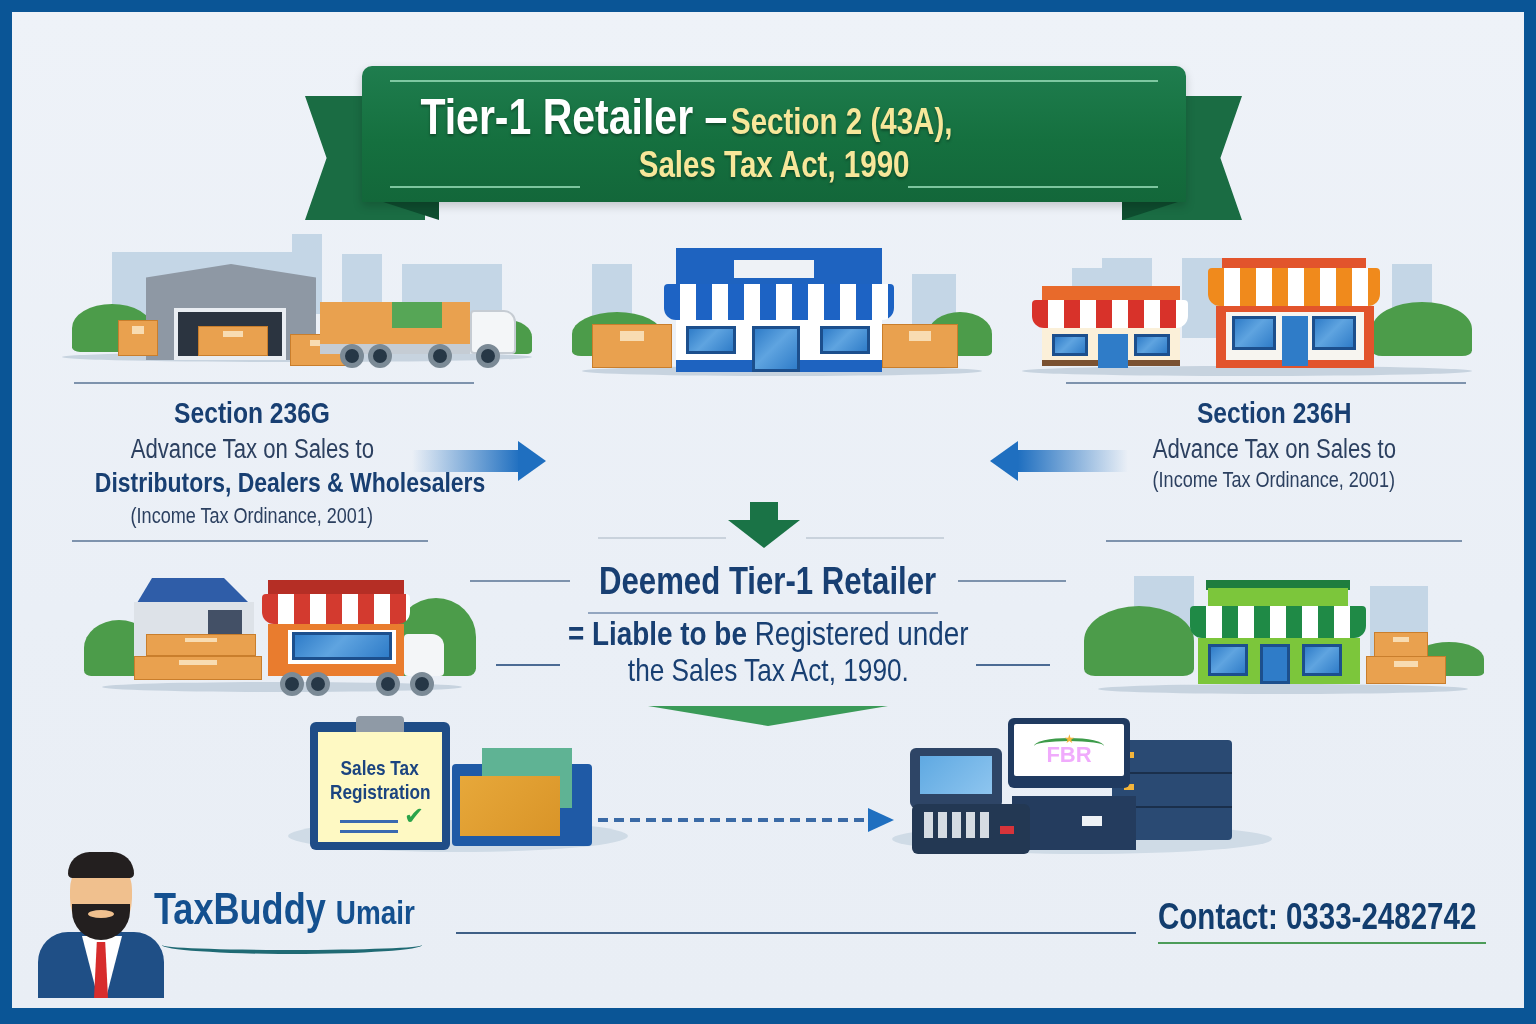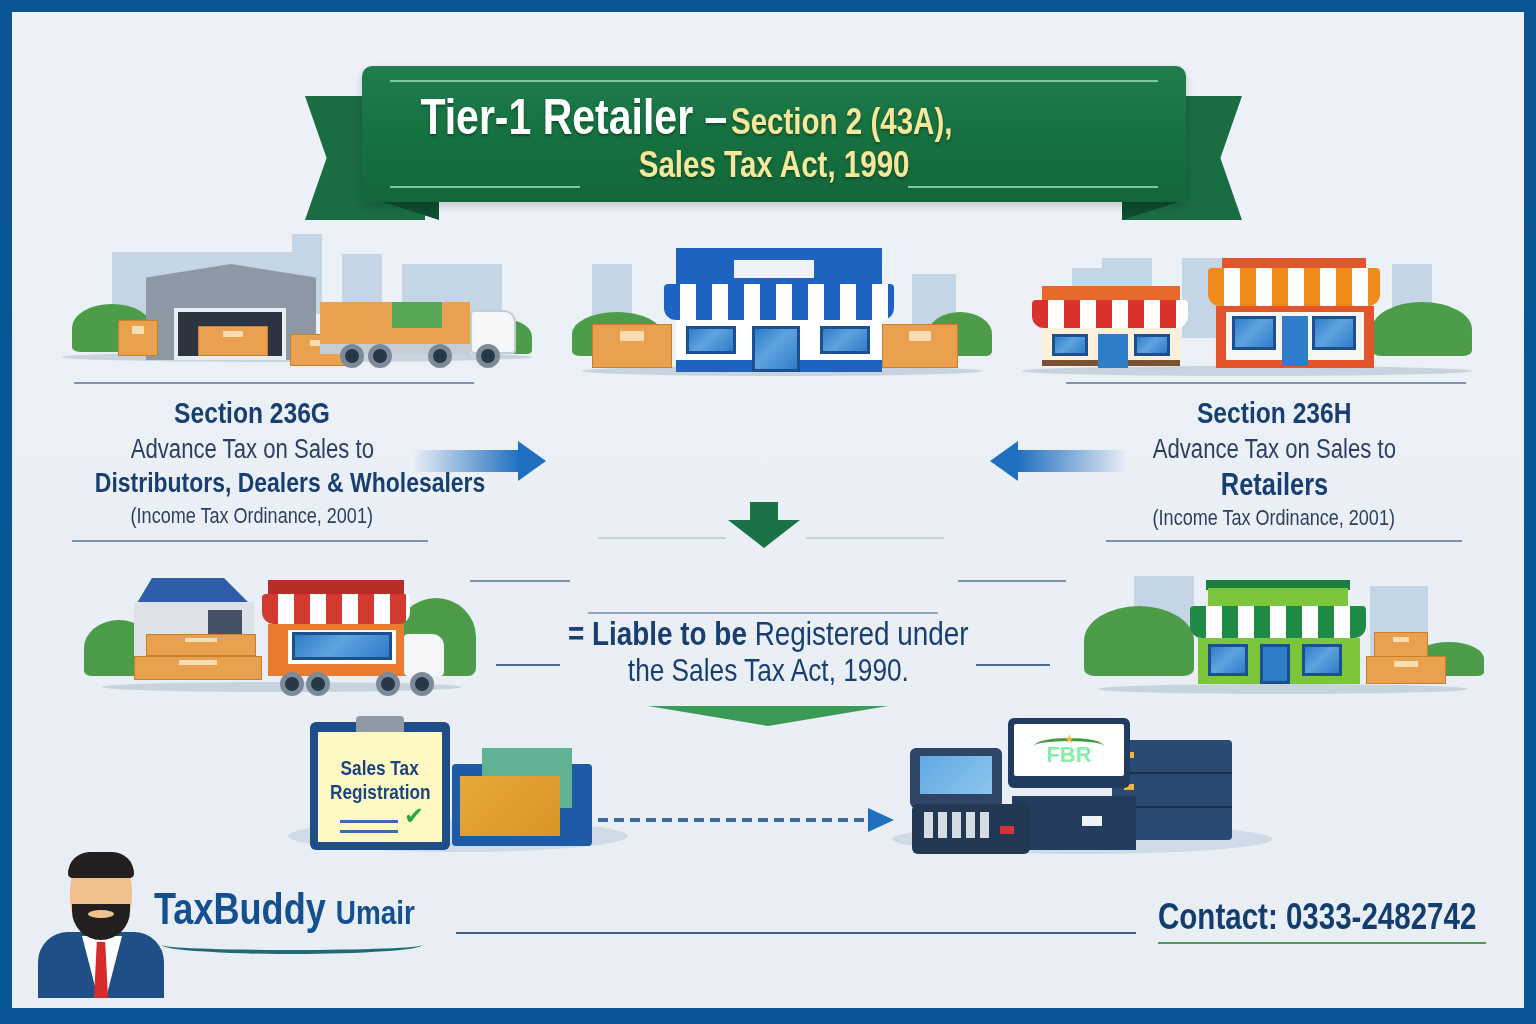--- a/index.html
+++ b/index.html
@@ -190,36 +190,36 @@
   <div class="abs" style="left:40px;top:384px;width:400px;">
     <div class="sec-title"><span class="cond">Section 236G</span></div>
     <div class="sec-sub" style="margin-top:4px;"><span class="cond">Advance Tax on Sales to</span></div>
     <div class="sec-strong" style="margin-top:2px;"><span class="cond">Distributors, Dealers &amp; Wholesalers</span></div>
     <div class="sec-note" style="margin-top:4px;"><span class="cond">(Income Tax Ordinance, 2001)</span></div>
   </div>
 
   <div class="abs" style="left:1062px;top:384px;width:400px;">
     <div class="sec-title"><span class="cond">Section 236H</span></div>
     <div class="sec-sub" style="margin-top:4px;"><span class="cond">Advance Tax on Sales to</span></div>
-    <div class="sec-strong" style="margin-top:2px;font-size:31px;"><span class="cond">Retailers</span></div>
     <div class="sec-note" style="margin-top:2px;"><span class="cond">(Income Tax Ordinance, 2001)</span></div>
   </div>
 
   <div class="arrow-shaft" style="left:400px;top:438px;width:108px;background:linear-gradient(90deg,rgba(31,111,192,0),#1f6fc0);"></div>
   <div class="arrow-head" style="left:506px;top:429px;border-left:28px solid #1f6fc0;"></div>
   <div class="arrow-shaft" style="left:1006px;top:438px;width:110px;background:linear-gradient(270deg,rgba(31,111,192,0),#1f6fc0);"></div>
   <div class="arrow-head" style="left:978px;top:429px;border-right:28px solid #1f6fc0;"></div>
 
   <div class="abs" style="left:738px;top:490px;width:28px;height:20px;background:#1a7346;"></div>
   <div class="abs" style="left:716px;top:508px;width:0;height:0;border-left:36px solid transparent;border-right:36px solid transparent;border-top:28px solid #1a7346;"></div>
   <div class="hr" style="left:586px;top:525px;width:128px;background:#c9d2dc;"></div>
   <div class="hr" style="left:794px;top:525px;width:138px;background:#c9d2dc;"></div>
 
   <div class="hr" style="left:458px;top:568px;width:100px;"></div>
   <div class="hr" style="left:946px;top:568px;width:108px;"></div>
+  <div class="deemed"><span class="cond">Deemed Tier-1 Retailer</span></div>
   <div class="hr" style="left:576px;top:600px;width:350px;background:#93a6c0;"></div>
   <div class="liable">
     <span class="cond">
       <b>= Liable to be</b>
       <span>Registered under</span>
     </span>
   </div>
   <div class="liable2"><span class="cond">the Sales Tax Act, 1990.</span></div>
   <div class="hr" style="left:484px;top:652px;width:64px;background:#4b6b94;"></div>
   <div class="hr" style="left:964px;top:652px;width:74px;background:#4b6b94;"></div>
@@ -288,21 +288,21 @@
     <div style="position:absolute;left:12px;top:12px;width:10px;height:6px;background:#f3b43a;"></div>
     <div style="position:absolute;left:12px;top:44px;width:10px;height:6px;background:#f3b43a;"></div>
     <div style="position:absolute;left:12px;top:76px;width:10px;height:6px;background:#f3b43a;"></div>
   </div>
   <div class="abs" style="left:1000px;top:784px;width:124px;height:54px;background:#243c5e;">
     <div style="position:absolute;left:70px;top:20px;width:20px;height:10px;background:#eef2f6;"></div>
   </div>
   <div class="abs" style="left:996px;top:706px;width:122px;height:70px;background:#203a60;border-radius:6px;">
     <div style="position:absolute;left:6px;top:6px;right:6px;bottom:12px;background:#ffffff;border-radius:2px;"></div>
     <div style="position:absolute;left:26px;top:20px;width:70px;height:16px;border-top:3px solid #3d9b4a;border-radius:50% 50% 0 0;"></div>
-    <div style="position:absolute;left:0;right:0;top:24px;text-align:center;color:#86efac;font-weight:700;font-size:22px;">FBR</div>
+    <div style="position:absolute;left:0;right:0;top:24px;text-align:center;color:#f0abfc;font-weight:700;font-size:22px;">FBR</div>
     <div style="position:absolute;left:56px;top:14px;color:#f3b43a;font-size:12px;">★</div>
   </div>
   <div class="abs" style="left:898px;top:736px;width:92px;height:60px;background:#2e4566;border-radius:6px;">
     <div style="position:absolute;left:10px;top:8px;right:10px;bottom:14px;background:linear-gradient(135deg,#5fa9e2,#8ec5ef);"></div>
   </div>
   <div class="abs" style="left:900px;top:792px;width:118px;height:50px;background:#233853;border-radius:6px;">
     <div style="position:absolute;left:12px;top:8px;width:70px;height:26px;background:repeating-linear-gradient(90deg,#e9eef3 0 9px,transparent 9px 14px);opacity:.9;"></div>
     <div style="position:absolute;left:88px;top:22px;width:14px;height:8px;background:#d7343a;"></div>
   </div>
 

